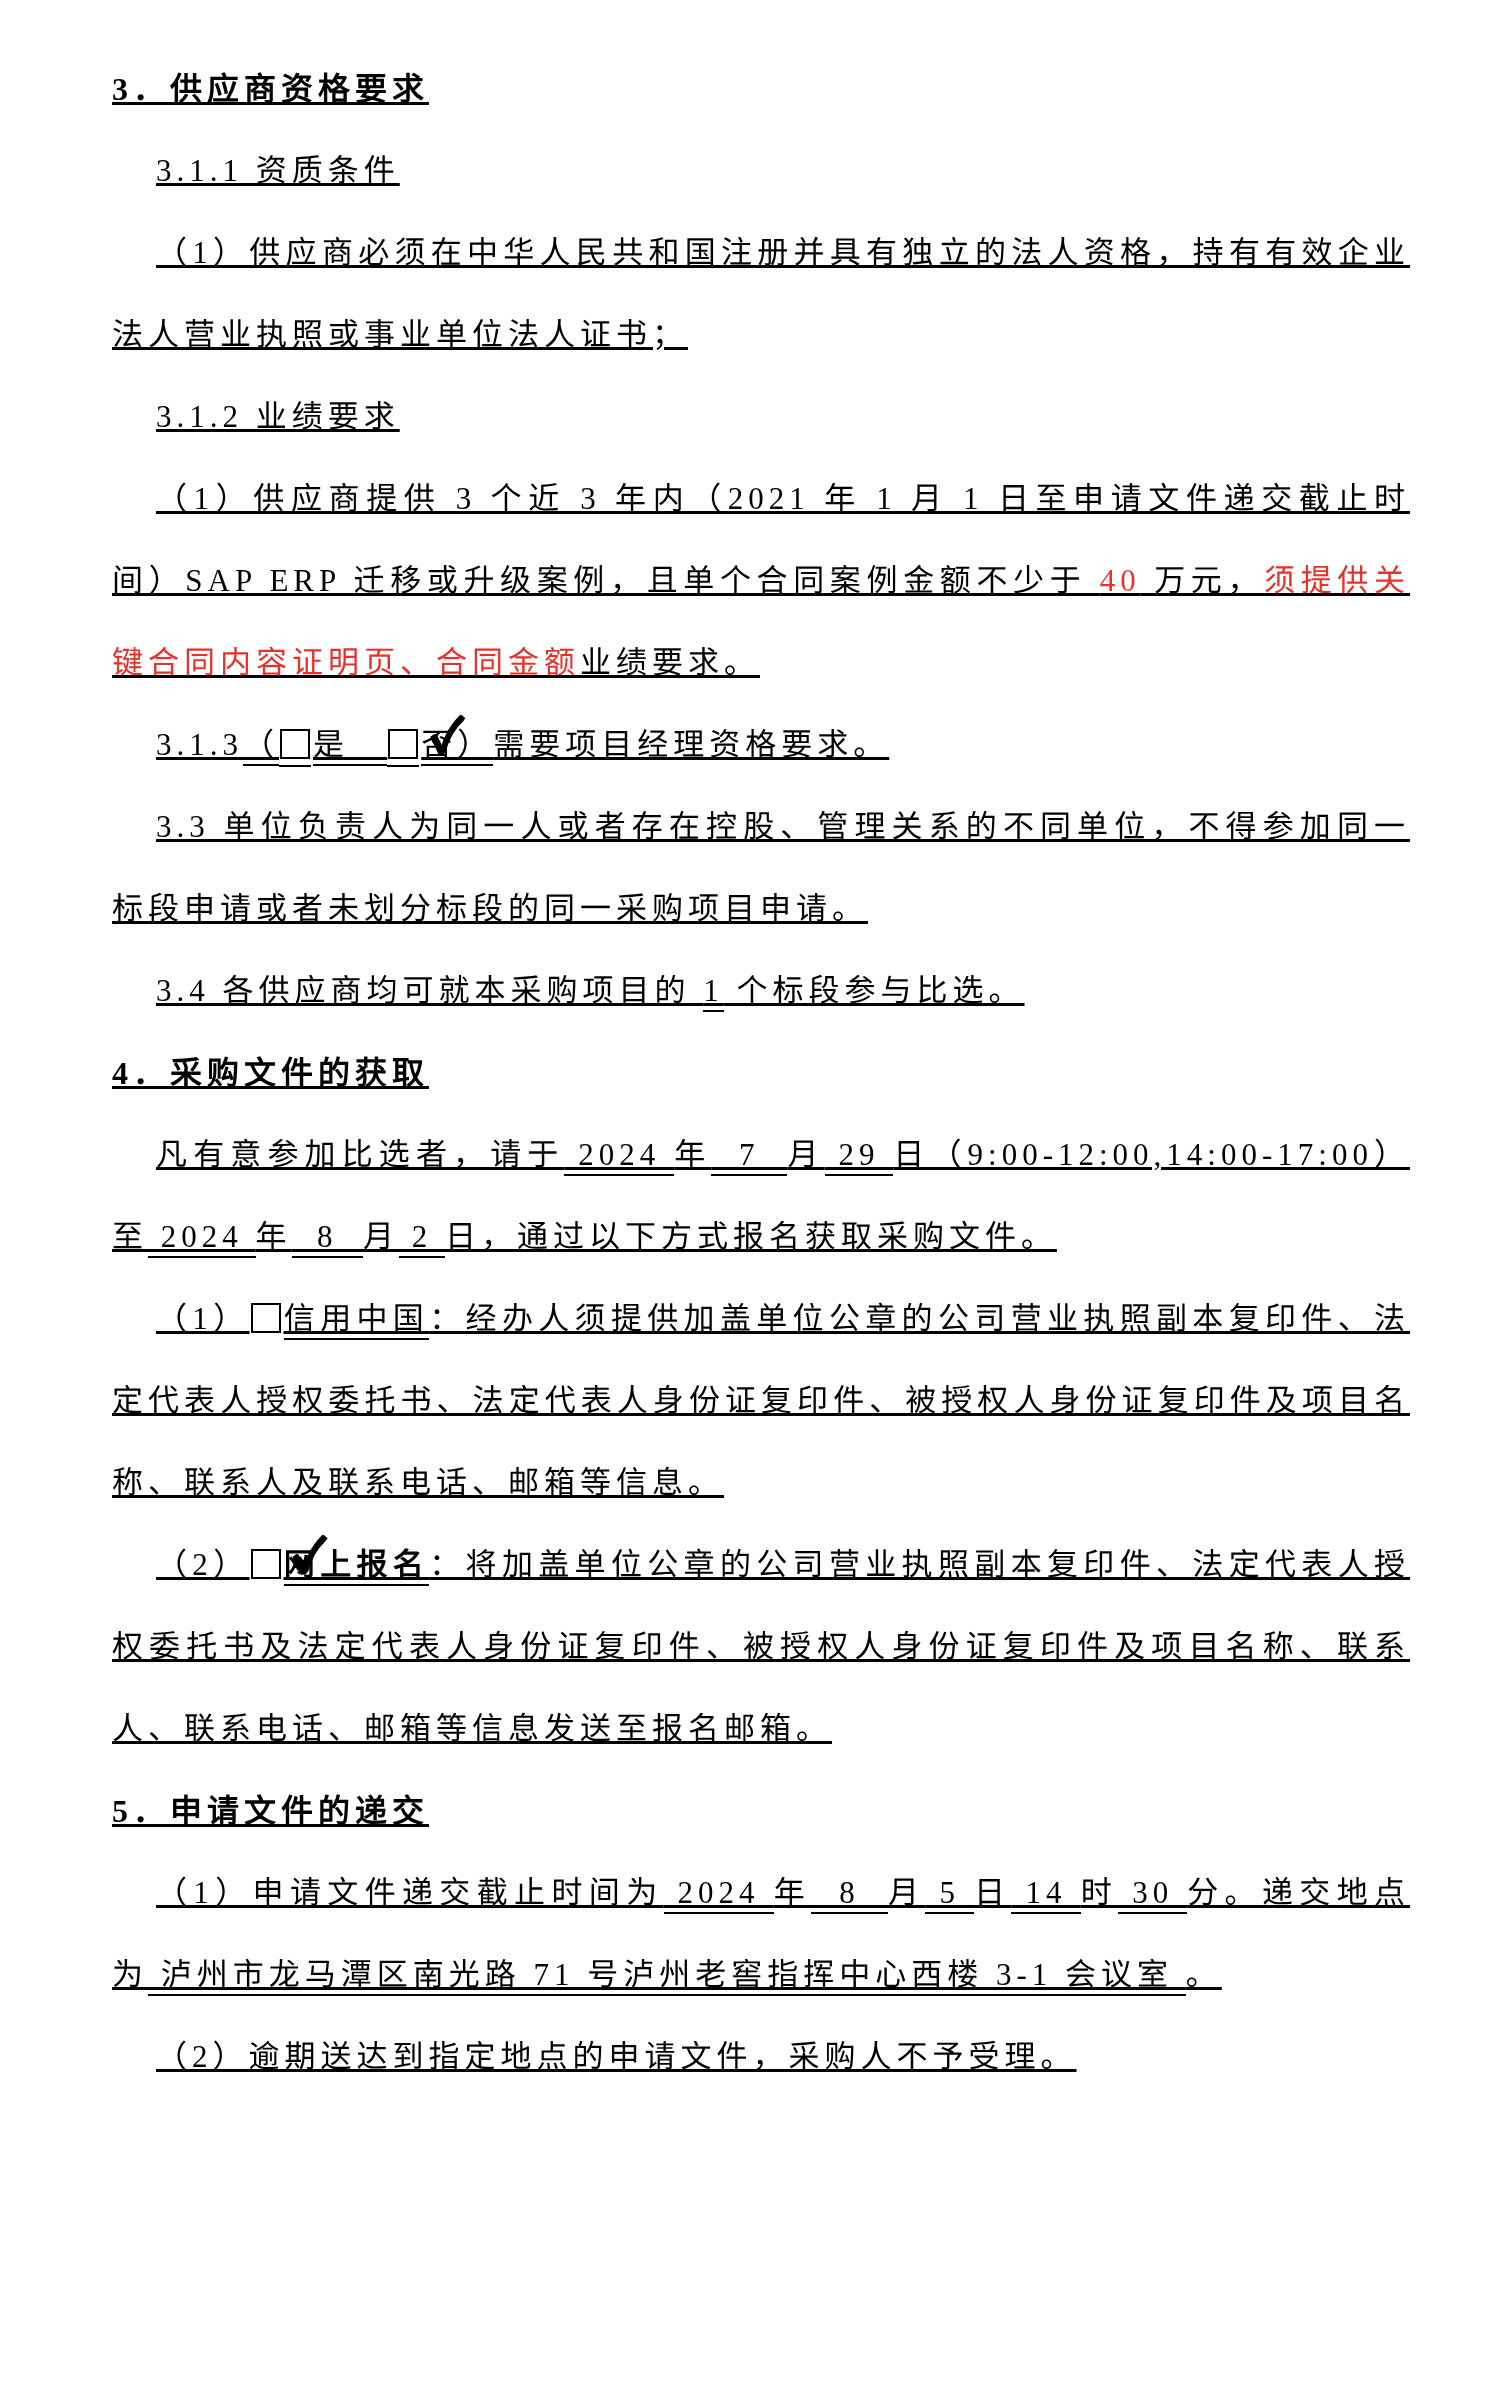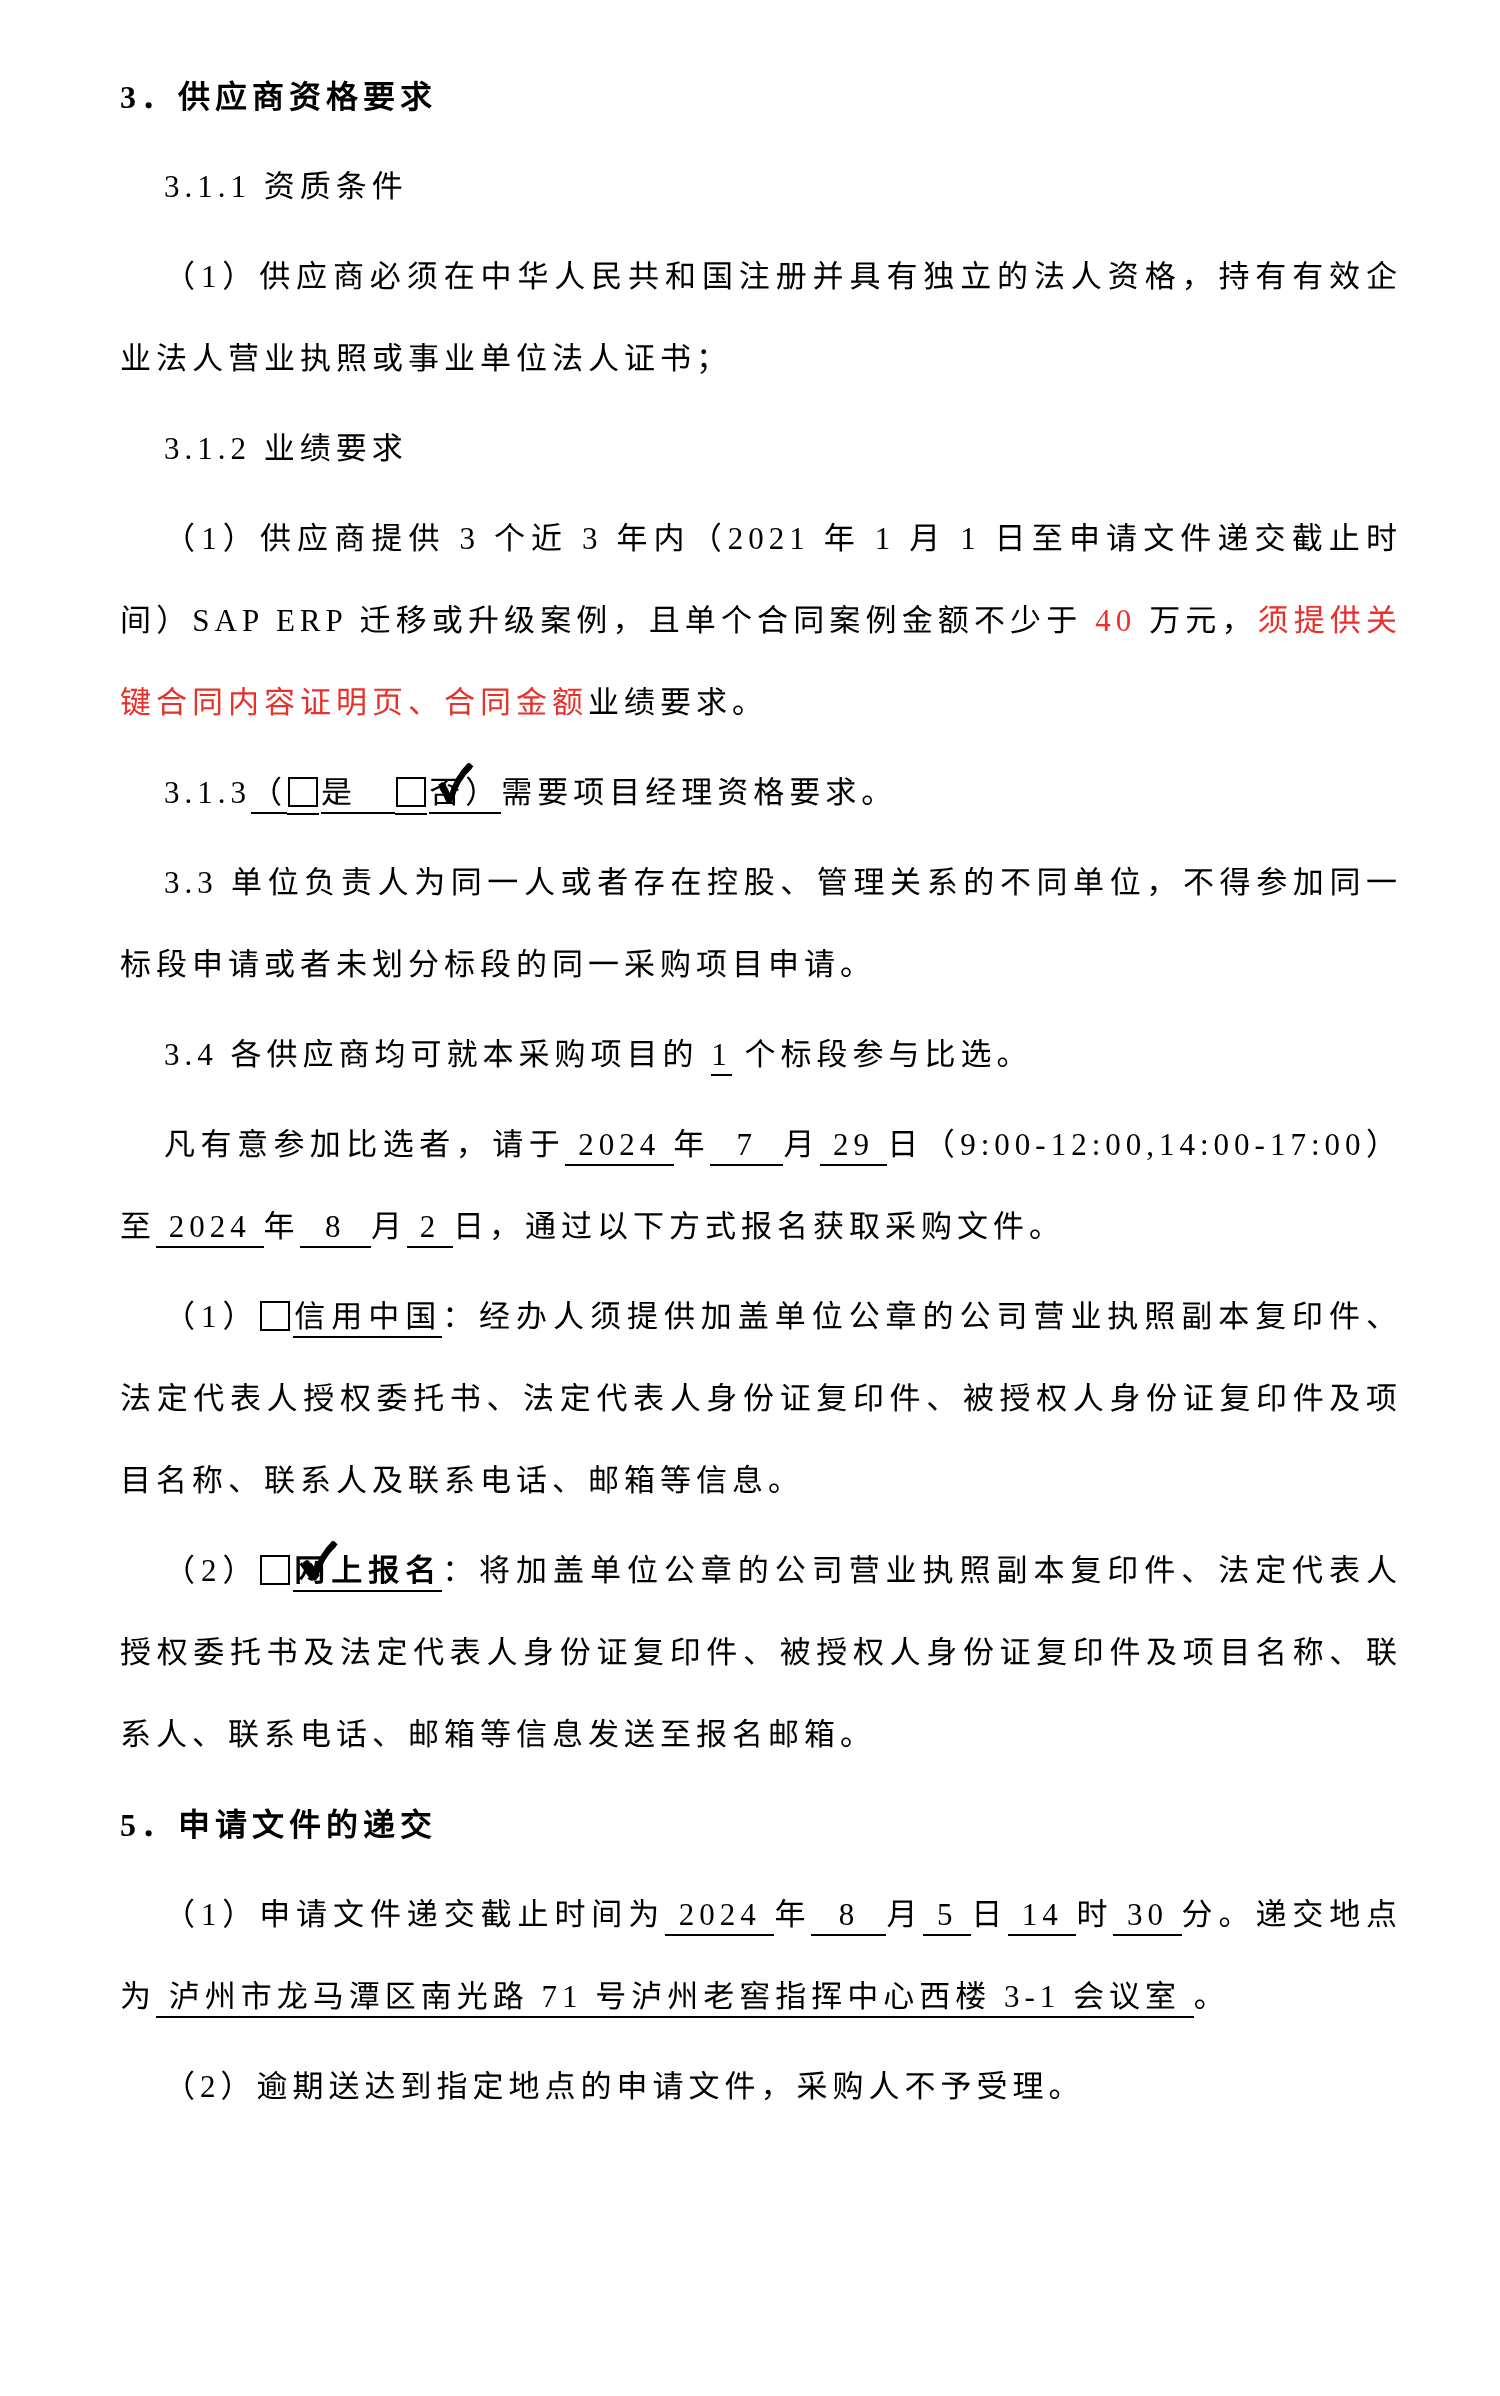--- a/index.html
+++ b/index.html
@@ -15,22 +15,23 @@
     box-sizing:border-box;
     background:var(--paper);
     color:var(--ink);
     font-family:"Liberation Serif","DejaVu Serif",serif;
     font-size:31px;
     letter-spacing:5px;
     line-height:82px;
     padding:48px 90px 40px 112px;
   }
   #doc p{
-    margin:8px;
+    margin:0;
     text-align:justify;
+    text-decoration:underline;
   }
   p.heading{
     font-weight:bold;
     font-size:32px;
   }
   p.para{ text-indent:44px; }
   p.block{ margin-left:44px; text-indent:0; }
   .b{ font-weight:bold; }
   .red{ color:var(--accent-red); }
   .u{
@@ -74,19 +75,20 @@
 
 <div id="doc">
     <p class="heading"><span>3．供应商资格要求</span></p>
     <p class="para"><span>3.1.1 资质条件</span></p>
     <p class="para"><span>（1）供应商必须在中华人民共和国注册并具有独立的法人资格，持有有效企业法人营业执照或事业单位法人证书；</span></p>
     <p class="para"><span>3.1.2 业绩要求</span></p>
     <p class="para"><span>（1）供应商提供 3 个近 3 年内（2021 年 1 月 1 日至申请文件递交截止时间）SAP ERP 迁移或升级案例，且单个合同案例金额不少于 </span><span class="red">40</span><span> 万元，</span><span class="red">须提供关键合同内容证明页、合同金额</span><span>业绩要求。</span></p>
     <p class="para"><span>3.1.3</span><span class="u">（</span><span class="cb u"></span><span class="u">是</span><span class="u">&nbsp;&nbsp;&nbsp;</span><span class="cb checked u"></span><span class="u">否）</span><span>需要项目经理资格要求。</span></p>
     <p class="para"><span>3.3 单位负责人为同一人或者存在控股、管理关系的不同单位，不得参加同一标段申请或者未划分标段的同一采购项目申请。</span></p>
     <p class="para"><span>3.4 各供应商均可就本采购项目的 </span><span class="u">1</span><span> 个标段参与比选。</span></p>
+    <p class="heading"><span>4．采购文件的获取</span></p>
     <p class="para"><span>凡有意参加比选者，请于</span><span class="u">&nbsp;2024&nbsp;</span><span>年</span><span class="u">&nbsp;&nbsp;7&nbsp;&nbsp;</span><span>月</span><span class="u">&nbsp;29&nbsp;</span><span>日（9:00-12:00,14:00-17:00）至</span><span class="u">&nbsp;2024&nbsp;</span><span>年</span><span class="u">&nbsp;&nbsp;8&nbsp;&nbsp;</span><span>月</span><span class="u">&nbsp;2&nbsp;</span><span>日，通过以下方式报名获取采购文件。</span></p>
     <p class="para"><span>（1）</span><span class="cb"></span><span class="u">信用中国</span><span>：经办人须提供加盖单位公章的公司营业执照副本复印件、法定代表人授权委托书、法定代表人身份证复印件、被授权人身份证复印件及项目名称、联系人及联系电话、邮箱等信息。</span></p>
     <p class="para"><span>（2）</span><span class="cb checked"></span><span class="u b">网上报名</span><span>：将加盖单位公章的公司营业执照副本复印件、法定代表人授权委托书及法定代表人身份证复印件、被授权人身份证复印件及项目名称、联系人、联系电话、邮箱等信息发送至报名邮箱。</span></p>
     <p class="heading"><span>5．申请文件的递交</span></p>
     <p class="para"><span>（1）申请文件递交截止时间为</span><span class="u">&nbsp;2024&nbsp;</span><span>年</span><span class="u">&nbsp;&nbsp;8&nbsp;&nbsp;</span><span>月</span><span class="u">&nbsp;5&nbsp;</span><span>日</span><span class="u">&nbsp;14&nbsp;</span><span>时</span><span class="u">&nbsp;30&nbsp;</span><span>分。递交地点为</span><span class="u">&nbsp;泸州市龙马潭区南光路&nbsp;71&nbsp;号泸州老窖指挥中心西楼&nbsp;3-1&nbsp;会议室&nbsp;</span><span>。</span></p>
     <p class="para"><span>（2）逾期送达到指定地点的申请文件，采购人不予受理。</span></p>
   </div>
 
 </body></html>

